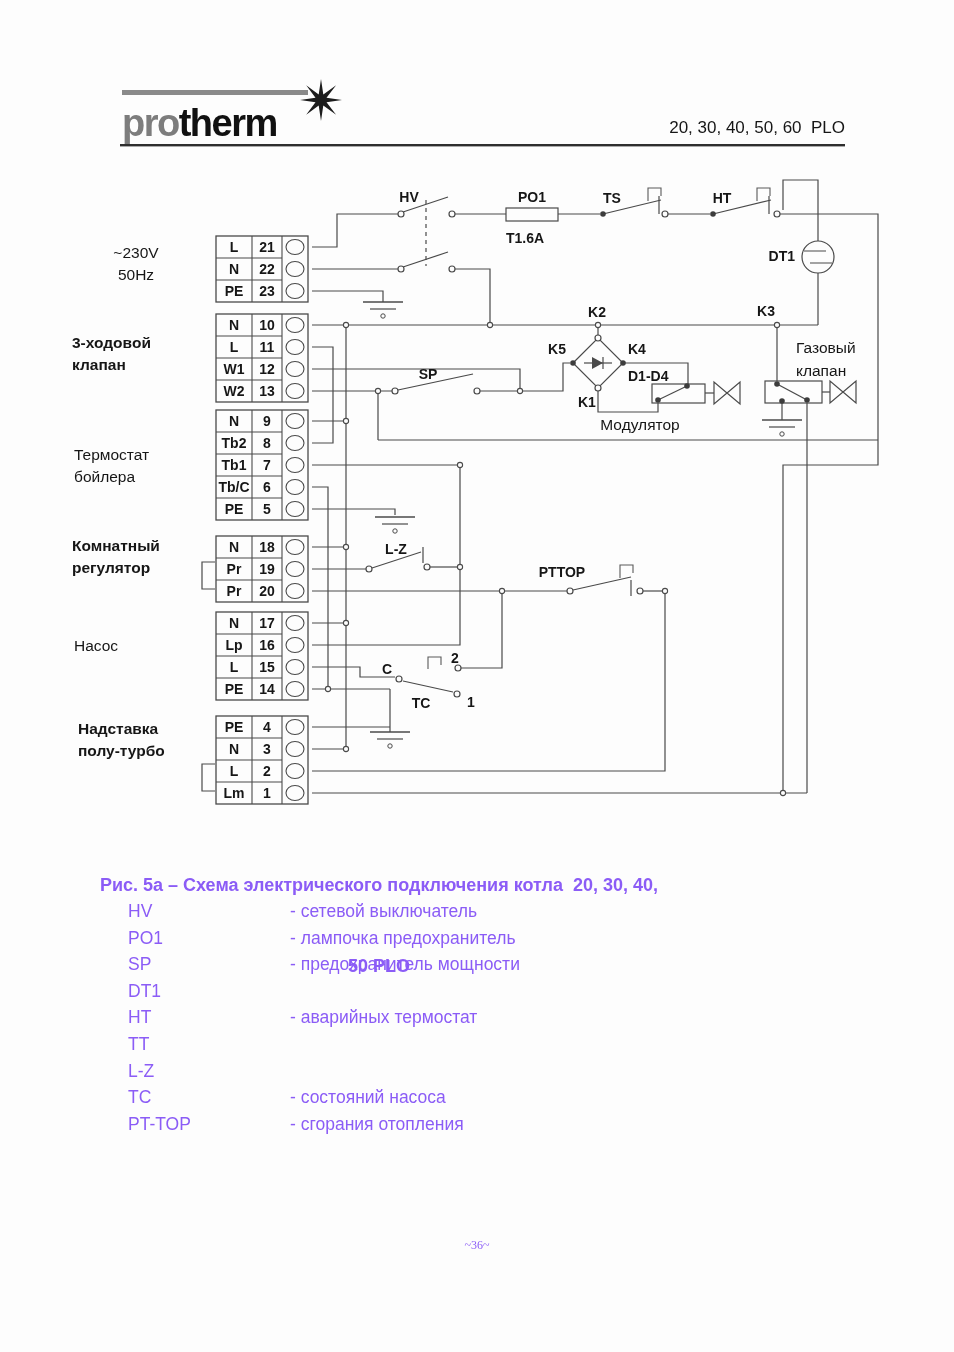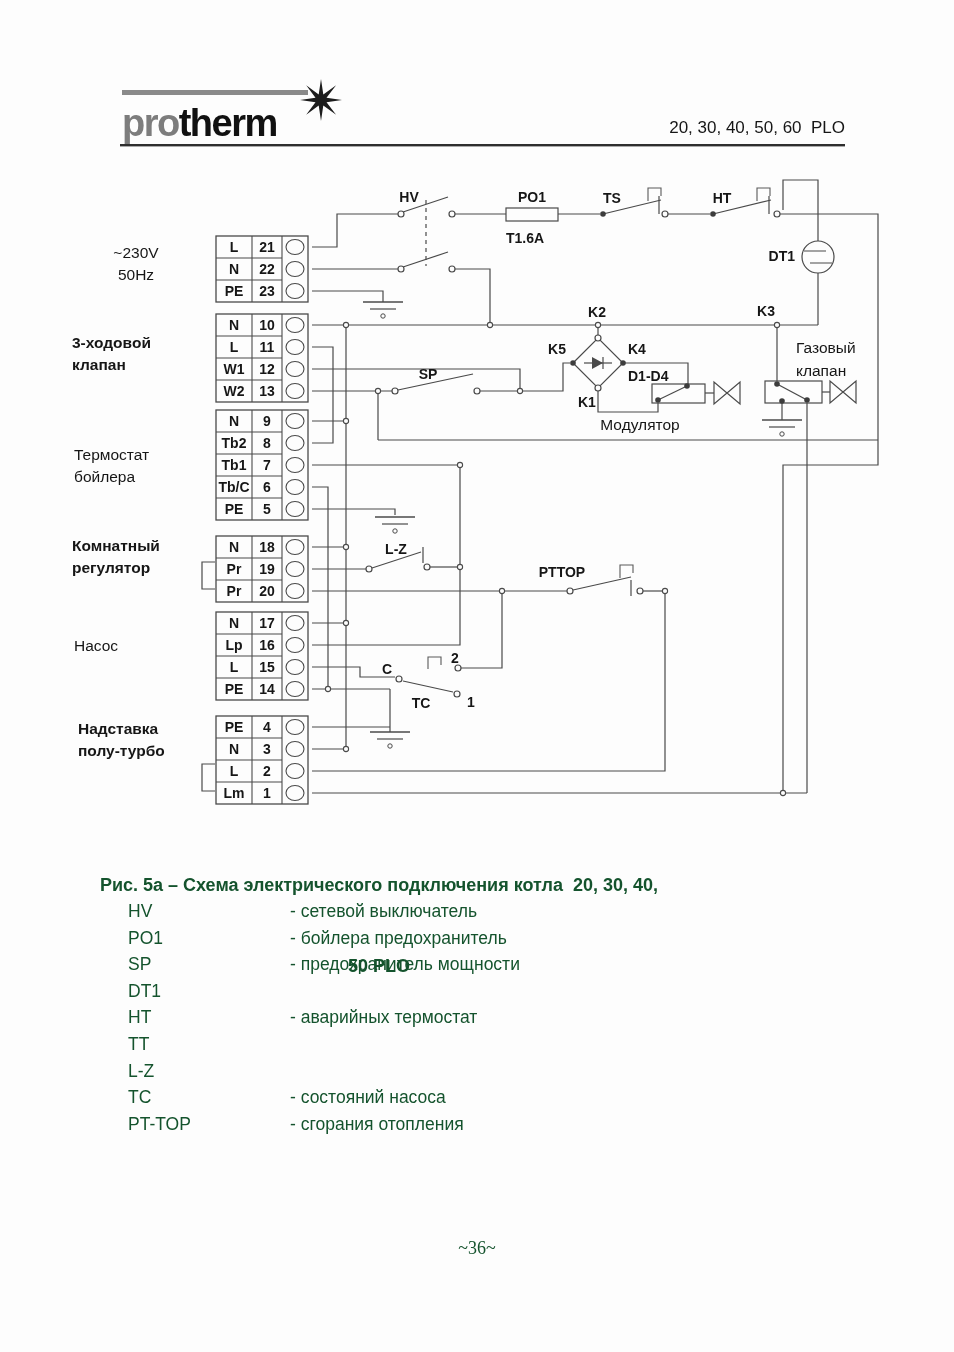--- a/index.html
+++ b/index.html
@@ -1,32 +1,32 @@
 <!DOCTYPE html>
 <html><head>
 <meta charset="utf-8">
 <style>
   html,body{margin:0;padding:0;background:#e8e8e8;}
   #page{position:relative;width:954px;height:1352px;background:#fdfdfd;margin:0 auto;
-        font-family:"Liberation Sans",sans-serif;color:#14532d;overflow:hidden;}
+        font-family:"Liberation Sans",sans-serif;color:#8b5cf6;overflow:hidden;}
   svg{position:absolute;left:0;}
   svg text{font-family:"Liberation Sans",sans-serif;fill:#161616;white-space:pre;}
   .wire{stroke:#4a4a4a;stroke-width:1.2;fill:none;}
   .wire2{stroke:#5a5a5a;stroke-width:1.1;fill:none;}
   .dl{font-size:14px;font-weight:bold;}
   .side{font-size:15.5px;}
   .side.b{font-weight:bold;}
   .term{font-size:14px;font-weight:bold;}
   .caption{position:absolute;left:0;top:818px;width:758px;text-align:center;
            font-size:18px;font-weight:bold;line-height:27px;white-space:pre;}
   .legend{position:absolute;left:128px;top:898px;font-size:17.5px;line-height:26.6px;}
   .legend-row{display:flex;}
   .legend-code{width:162px;flex:0 0 162px;}
   .pageno{position:absolute;left:0;top:1238px;width:954px;text-align:center;
-          font-family:"Liberation Serif",serif;font-size:18px;}
+          font-family:"Liberation Serif",serif;font-size:12px;}
 </style>
 </head>
 <body>
 
 <div id="page">
 
   <svg id="hdr" width="954" height="150" viewBox="0 0 954 150" style="top:0;">
     <rect x="122" y="90" width="186" height="5" fill="#8a8a8a"></rect>
     <polygon fill="#1c1c1c" points="321,79 323.3,94.5 336.1,85.2 326.5,97.7 342,100 326.5,102.3 336.1,114.8 323.3,105.5 321,121 318.7,105.5 306.2,114.8 315.5,102.3 300,100 315.5,97.7 306.2,85.2 318.7,94.5"></polygon>
     <text x="122" y="136" font-size="38" font-weight="bold" letter-spacing="-1.5"><tspan fill="#7d7d7d">pro</tspan><tspan fill="#111">therm</tspan></text>
@@ -355,21 +355,21 @@
     <div>50 PLO</div>
   </div>
 
   <div class="legend" id="legend">
       <div class="legend-row">
         <span class="legend-code">HV</span>
         <span class="legend-desc">- сетевой выключатель</span>
       </div>
       <div class="legend-row">
         <span class="legend-code">PO1</span>
-        <span class="legend-desc">- бойлера предохранитель</span>
+        <span class="legend-desc">- лампочка предохранитель</span>
       </div>
       <div class="legend-row">
         <span class="legend-code">SP</span>
         <span class="legend-desc">- предохранитель мощности</span>
       </div>
       <div class="legend-row">
         <span class="legend-code">DT1</span>
       </div>
       <div class="legend-row">
         <span class="legend-code">HT</span>

